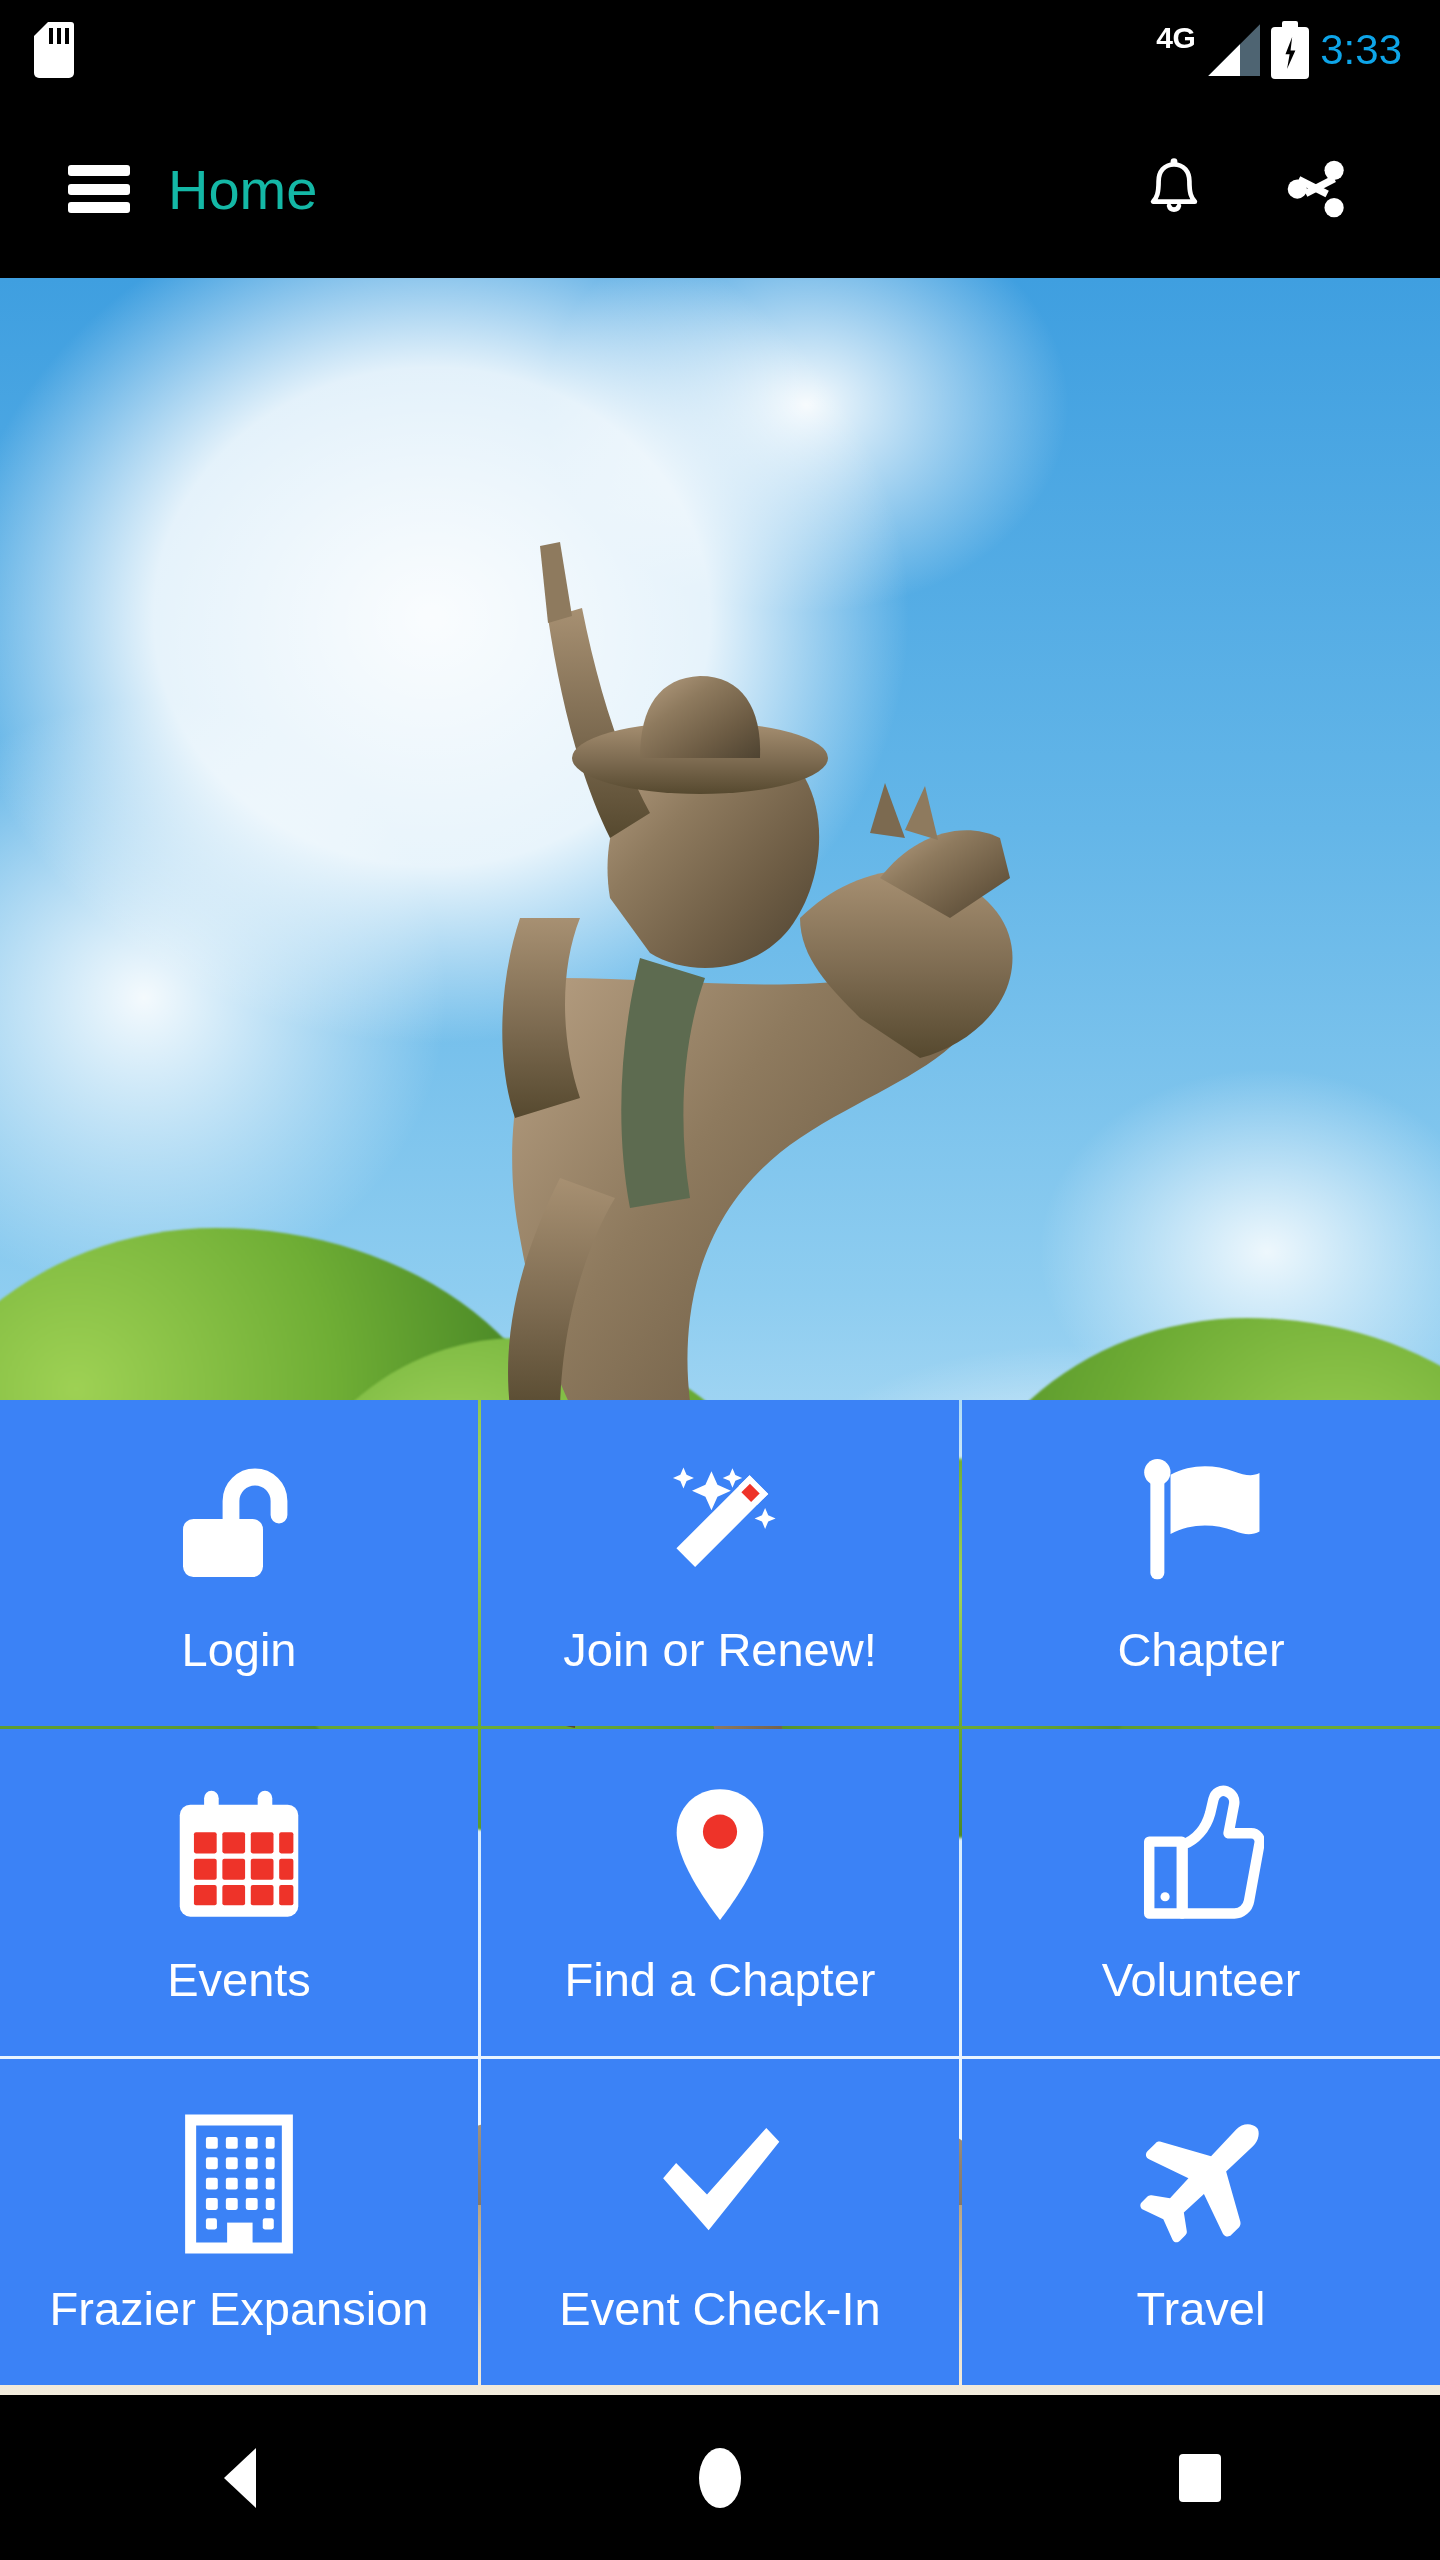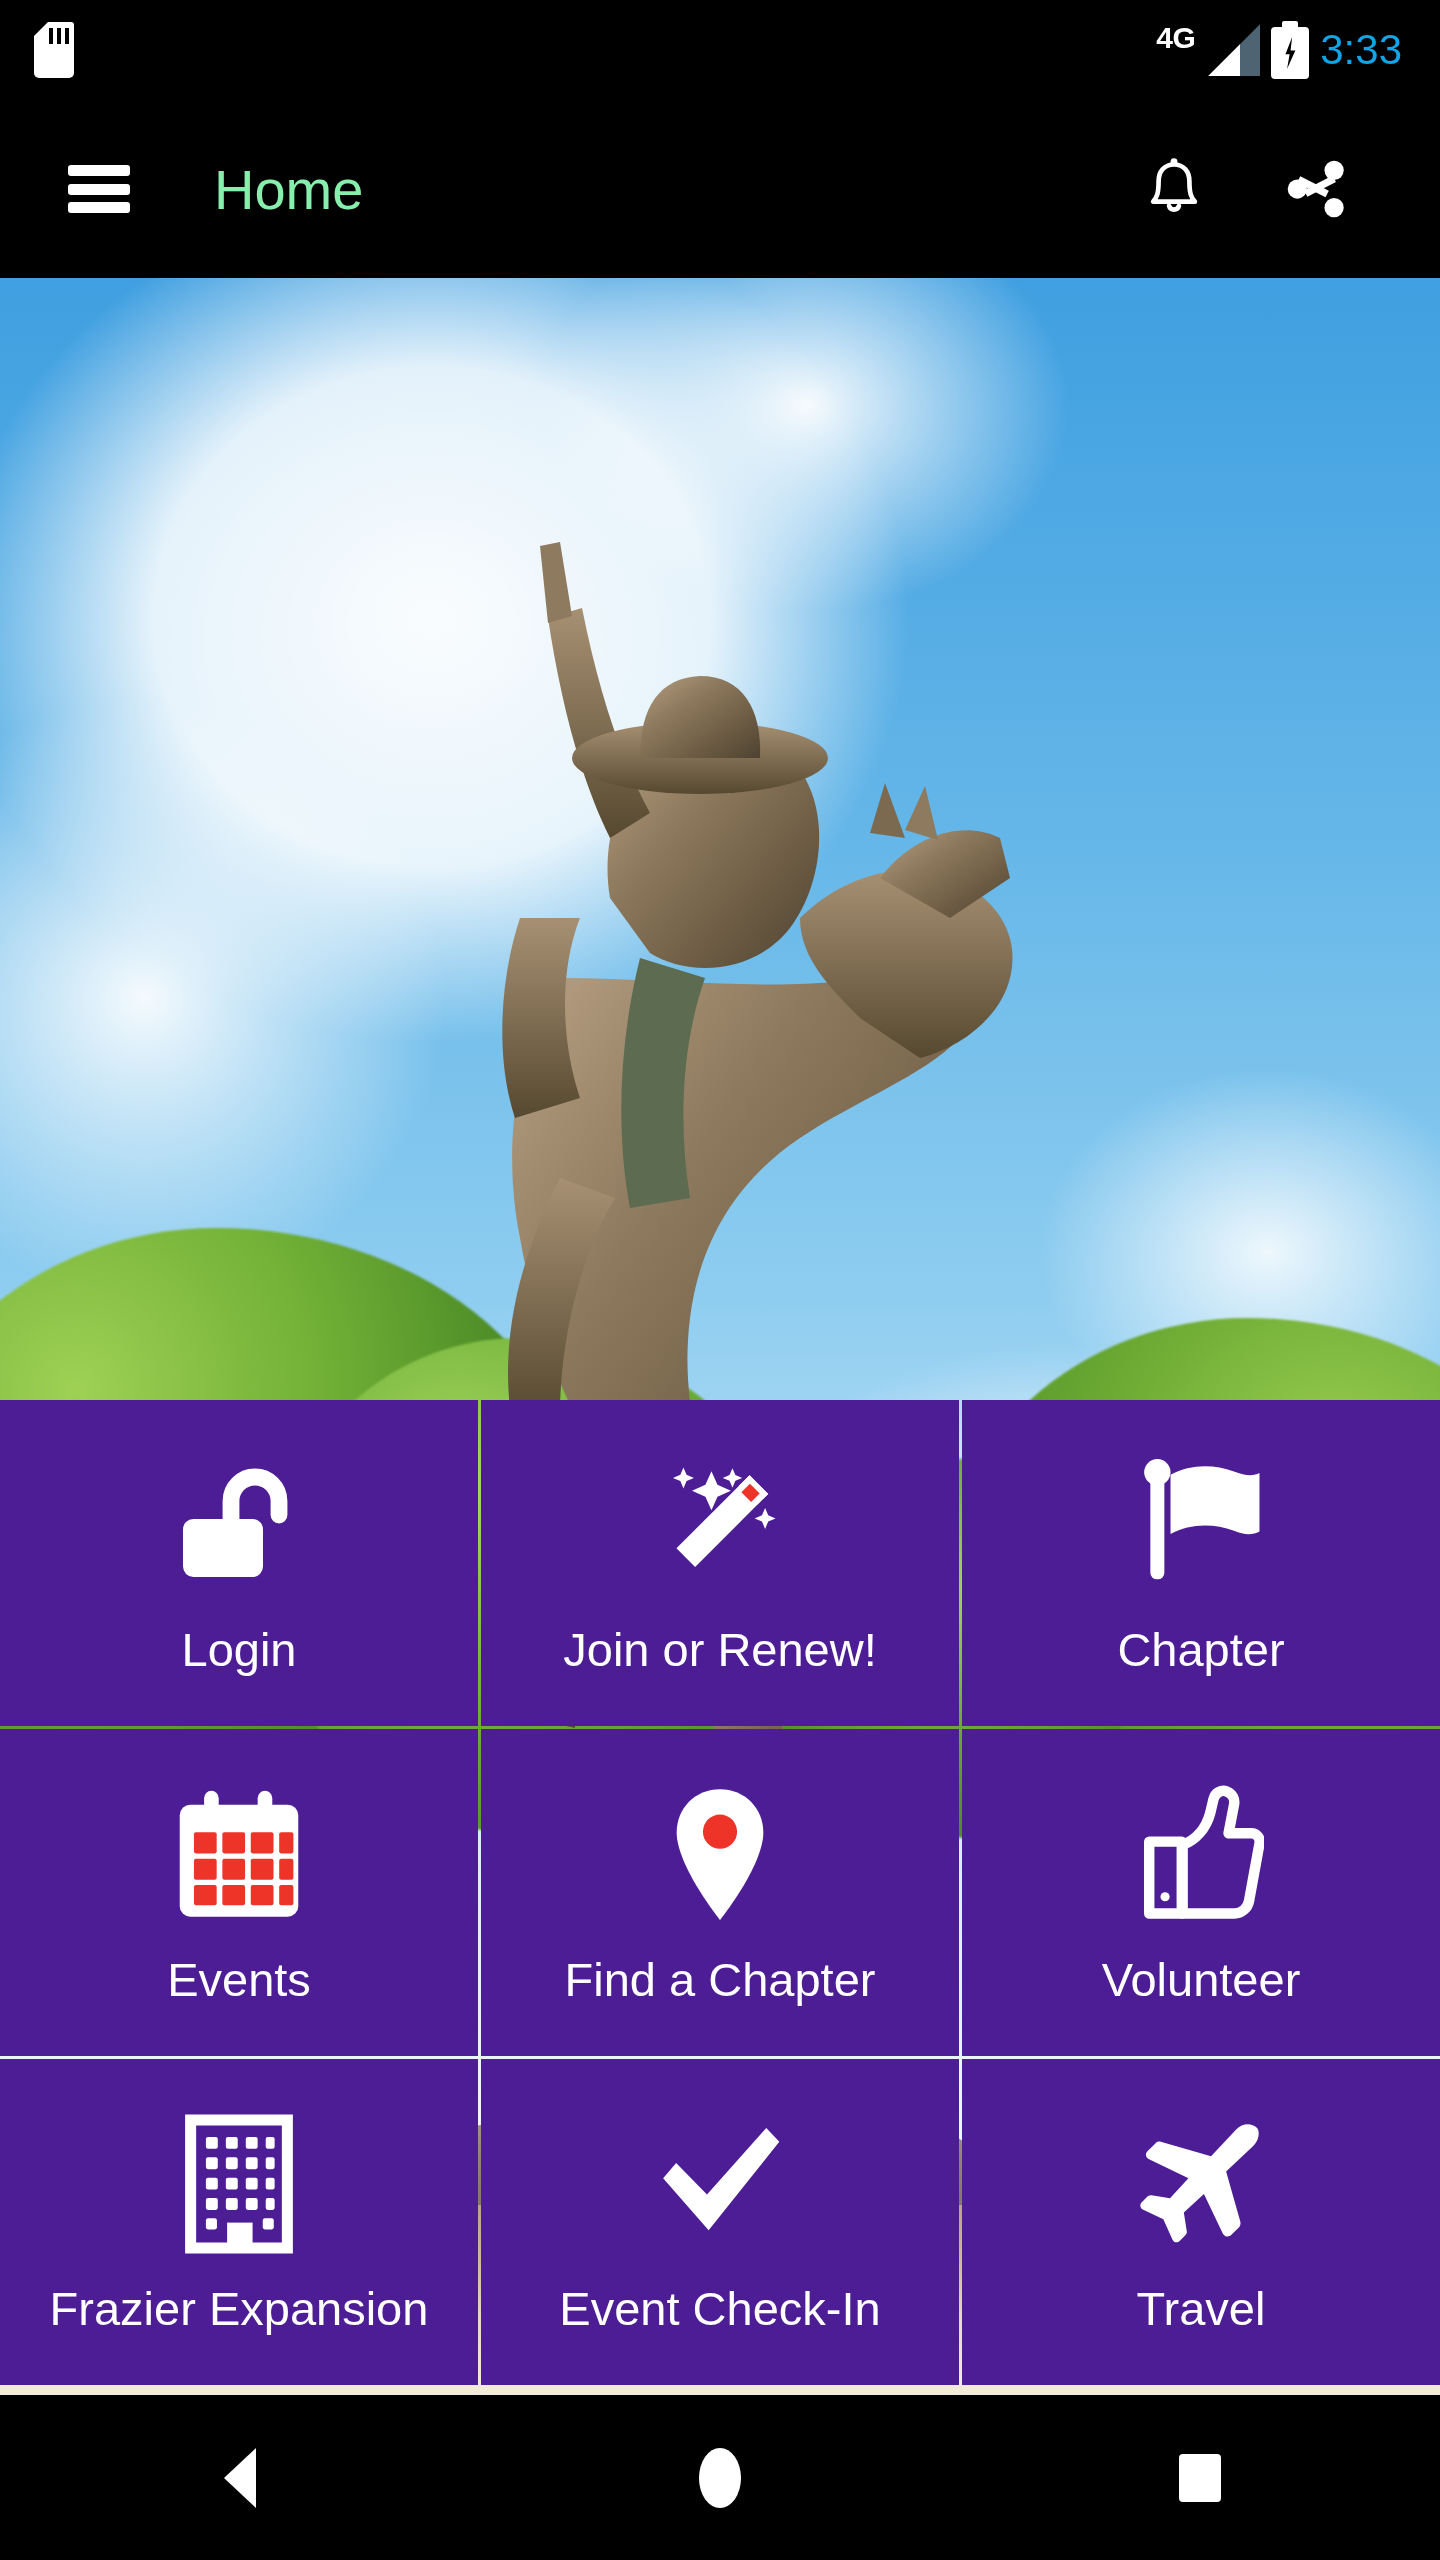--- a/index.html
+++ b/index.html
@@ -42,21 +42,21 @@
   .clock { color:#0ea5e9; font-size:42px; font-weight:400; letter-spacing:0px; line-height:1; }
 
   
   .appbar {
     position:absolute; top:100px; left:0; width:1440px; height:178px;
     background:#000; display:flex; align-items:center;
   }
   .hamburger { width:62px; height:48px; margin-left:68px; display:flex;
                flex-direction:column; justify-content:space-between; cursor:pointer; }
   .hamburger span { display:block; height:11px; background:#fff; border-radius:3px; width:100%; }
-  .appbar-title { color:#86efac; font-size:56px; font-weight:400; margin-left:84px; flex:1; }
+  .appbar-title { color:#14b8a6; font-size:56px; font-weight:400; margin-left:38px; flex:1; }
   .appbar-actions { display:flex; align-items:center; gap:66px; padding-right:86px; }
   .icon-btn { width:76px; height:76px; display:flex; align-items:center; justify-content:center; cursor:pointer; }
   .icon-btn svg { display:block; }
 
   
   .hero { position:absolute; top:278px; left:0; width:1440px; height:2117px; overflow:hidden; }
   .hero .sky {
     position:absolute; inset:0;
     background:
       radial-gradient(ellipse 46% 28% at 30% 16%, rgba(255,255,255,.97) 0%, rgba(255,255,255,.85) 42%, rgba(255,255,255,0) 72%),
@@ -105,21 +105,21 @@
   }
   .hero .statue { position:absolute; left:0; top:0; width:1440px; height:2117px; }
 
   
   .grid {
     position:absolute; left:0; top:1400px; width:1440px; height:985px;
     display:grid; grid-template-columns:repeat(3,1fr); grid-template-rows:repeat(3,1fr);
     gap:3px;
   }
   .tile {
-    background:#4c1d95; display:flex; flex-direction:column;
+    background:#3b82f6; display:flex; flex-direction:column;
     align-items:center; justify-content:center; cursor:pointer; overflow:hidden;
     padding:10px 6px;
   }
   .tile-icon { height:148px; display:flex; align-items:center; justify-content:center; margin-bottom:26px; }
   .tile-icon svg { display:block; }
   .tile-label {
     color:#fff; font-size:47px; font-weight:400; line-height:1.05;
     white-space:nowrap; text-align:center;
   }
 

